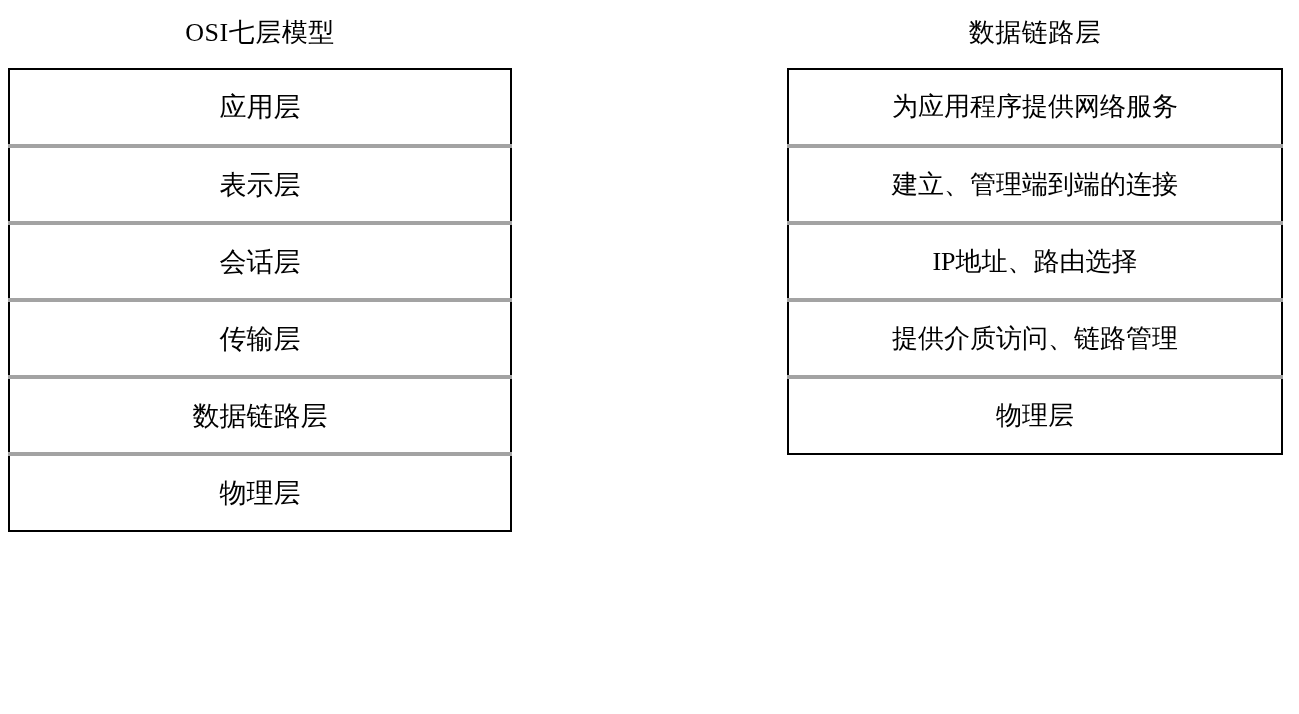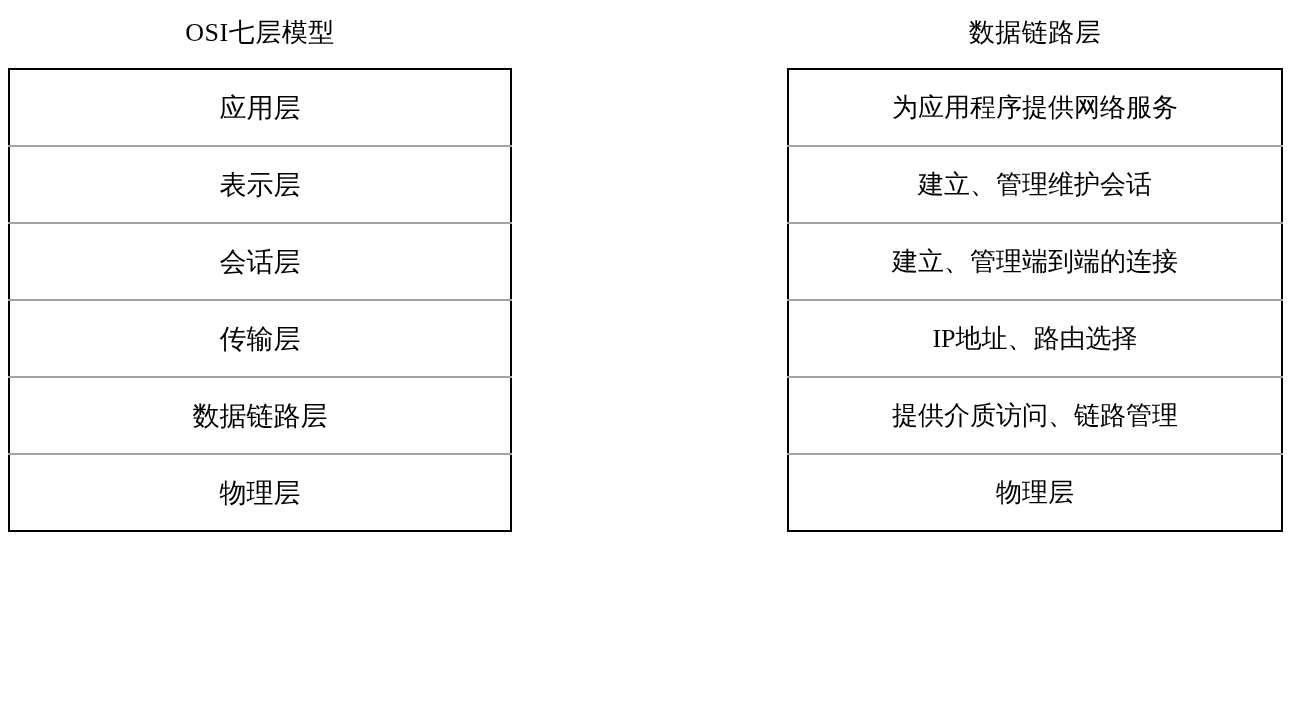--- a/index.html
+++ b/index.html
@@ -44,21 +44,21 @@
     border: 2px solid #000000;
     border-collapse: collapse;
     width: 100%;
     table-layout: fixed;
     padding-left: 16px;
   }
   .table .row {
     height: 77px;
   }
   .table .cell {
-    border-top: 2px solid #a3a3a3;
+    border-top: 4px solid #a3a3a3;
     text-align: center;
     vertical-align: middle;
     font-size: 27px;
     line-height: 32px;
     padding: 0 6px;
     white-space: nowrap;
   }
   .table .row:first-child .cell {
     border-top: none;
   }
@@ -97,23 +97,20 @@
   </div>
 
   <div class="column column-right">
     <div class="col-title">数据链路层</div>
     <table class="table col-right-table">
       <tbody>
           <tr class="row">
         <td class="cell">为应用程序提供网络服务</td>
       </tr>
       <tr class="row">
-        <td class="cell">建立、管理维护会话</td>
-      </tr>
-      <tr class="row">
         <td class="cell">建立、管理端到端的连接</td>
       </tr>
       <tr class="row">
         <td class="cell">IP地址、路由选择</td>
       </tr>
       <tr class="row">
         <td class="cell">提供介质访问、链路管理</td>
       </tr>
       <tr class="row">
         <td class="cell">物理层</td>

